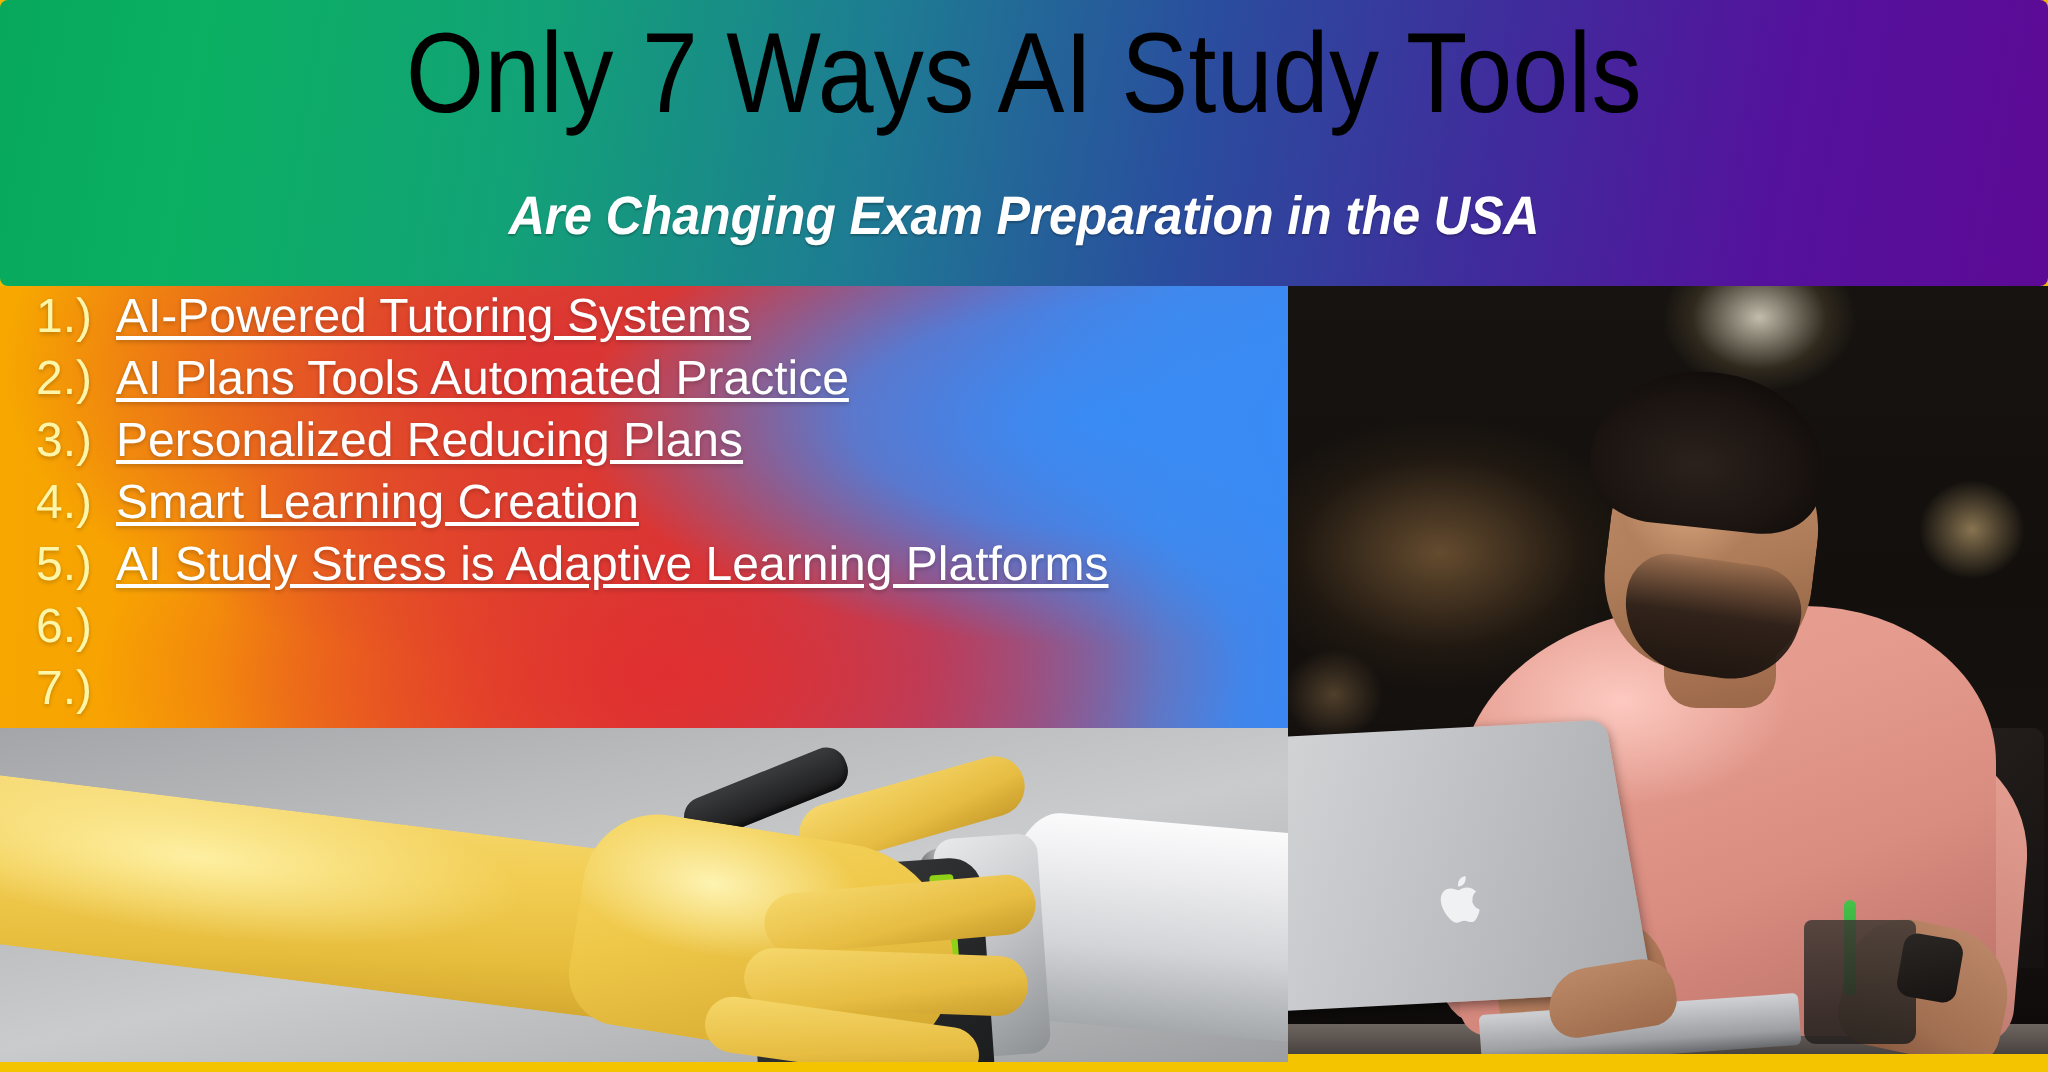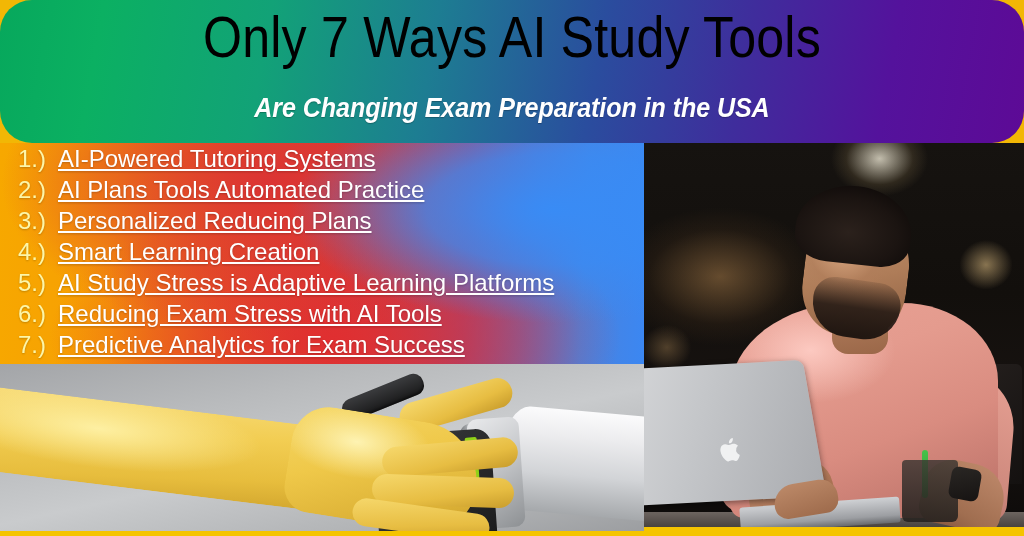--- a/index.html
+++ b/index.html
@@ -16,21 +16,21 @@
     font-family: "Liberation Sans", sans-serif;
     background: #f2b705;
   }
 
   
   .header-band {
     position: absolute;
     left: 0; top: 0;
     width: 1024px;
     height: 143px;
-    border-radius: 32px;
+    border-radius: 4px;
     background: linear-gradient(100deg,
         #07a85c 0%,
         #0bb062 10%,
         #12a277 26%,
         #1d7d92 42%,
         #2a4d9e 58%,
         #3f2d9c 72%,
         #54129c 86%,
         #5d0a96 100%);
     overflow: hidden;
@@ -436,26 +436,24 @@
         <span class="list-text">Smart Learning Creation</span>
       </div>
 
       <div class="list-item">
         <span class="list-num">5.)</span>
         <span class="list-text">AI Study Stress is Adaptive Learning Platforms</span>
       </div>
 
       <div class="list-item">
         <span class="list-num">6.)</span>
-        <span class="list-text">Reducing Exam Stress with AI Tools</span>
       </div>
 
       <div class="list-item">
         <span class="list-num">7.)</span>
-        <span class="list-text">Predictive Analytics for Exam Success</span>
       </div>
 
     </div>
   </div>
 
   <div class="photo-man">
     <div class="pm-bg"></div>
     <div class="pm-chair2"></div>
     <div class="pm-desk"></div>
     <div class="pm-chair"></div>

